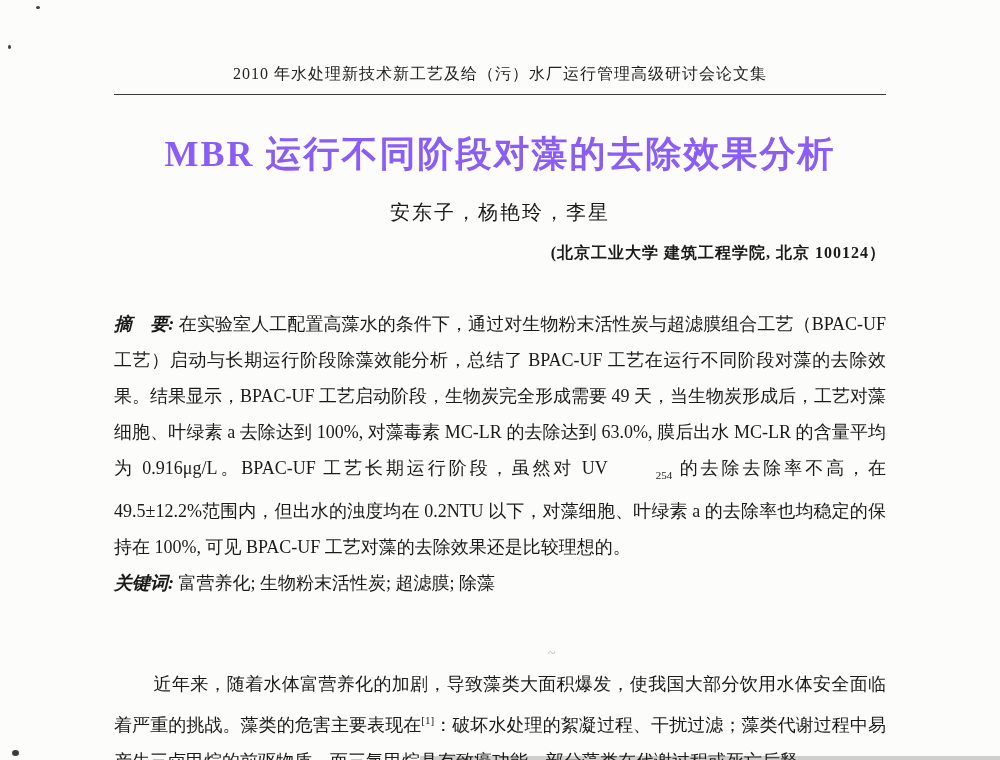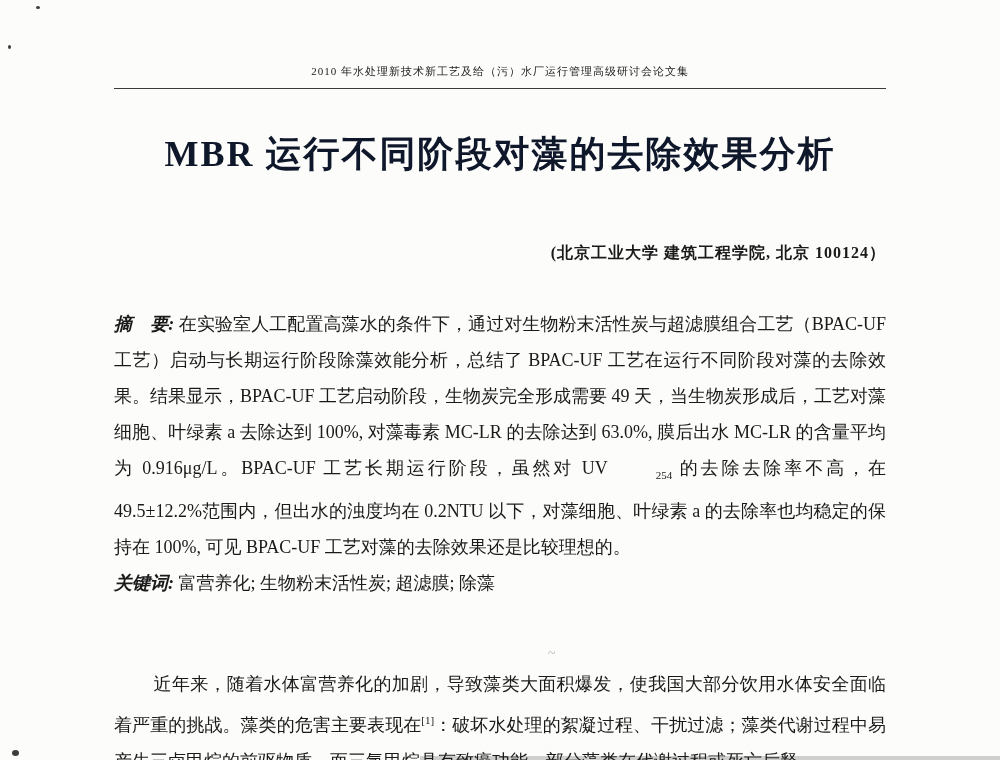--- a/index.html
+++ b/index.html
@@ -17,33 +17,33 @@
     color: #1a1a1a;
   }
   .content-abs {
     position: absolute;
     left: 114px;
     width: 772px;
   }
   .header-block {
     top: 64px;
     text-align: center;
-    font-size: 11px;
+    font-size: 16px;
     letter-spacing: 1px;
     color: #222;
     padding-bottom: 9px;
     border-bottom: 1px solid #3a3a3a;
   }
   .paper-title {
     top: 130px;
     text-align: center;
     font-size: 36px;
     font-weight: 600;
     letter-spacing: 2px;
-    color: #0f172a;
+    color: #8b5cf6;
   }
   .authors-line {
     top: 199px;
     text-align: center;
     font-size: 20px;
     letter-spacing: 2px;
   }
   .affiliation-line {
     top: 243px;
     text-align: right;
@@ -123,20 +123,23 @@
   <div class="scan-artifact-tilde">~</div>
 
   <div class="content-abs header-block">
     <span>2010 年水处理新技术新工艺及给（污）水厂运行管理高级研讨会论文集</span>
   </div>
 
   <div class="content-abs paper-title">
     <span>MBR 运行不同阶段对藻的去除效果分析</span>
   </div>
 
+  <div class="content-abs authors-line">
+    <span>安东子，杨艳玲，李星</span>
+  </div>
 
   <div class="content-abs affiliation-line">
     <span>(北京工业大学 建筑工程学院, 北京 100124）</span>
   </div>
 
   <div class="content-abs abstract-block">
     <p>
       <span class="b">摘　要:</span><span> 在实验室人工配置高藻水的条件下，通过对生物粉末活性炭与超滤膜组合工艺（BPAC-UF 工艺）启动与长期运行阶段除藻效能分析，总结了 BPAC-UF 工艺在运行不同阶段对藻的去除效果。结果显示，BPAC-UF 工艺启动阶段，生物炭完全形成需要 49 天，当生物炭形成后，工艺对藻细胞、叶绿素 a 去除达到 100%, 对藻毒素 MC-LR 的去除达到 63.0%, 膜后出水 MC-LR 的含量平均为 0.916μg/L。BPAC-UF 工艺长期运行阶段，虽然对 UV</span><sub class="small-sub">254</sub><span> 的去除去除率不高，在 49.5±12.2%范围内，但出水的浊度均在 0.2NTU 以下，对藻细胞、叶绿素 a 的去除率也均稳定的保持在 100%, 可见 BPAC-UF 工艺对藻的去除效果还是比较理想的。</span>
     </p>
     <p>

